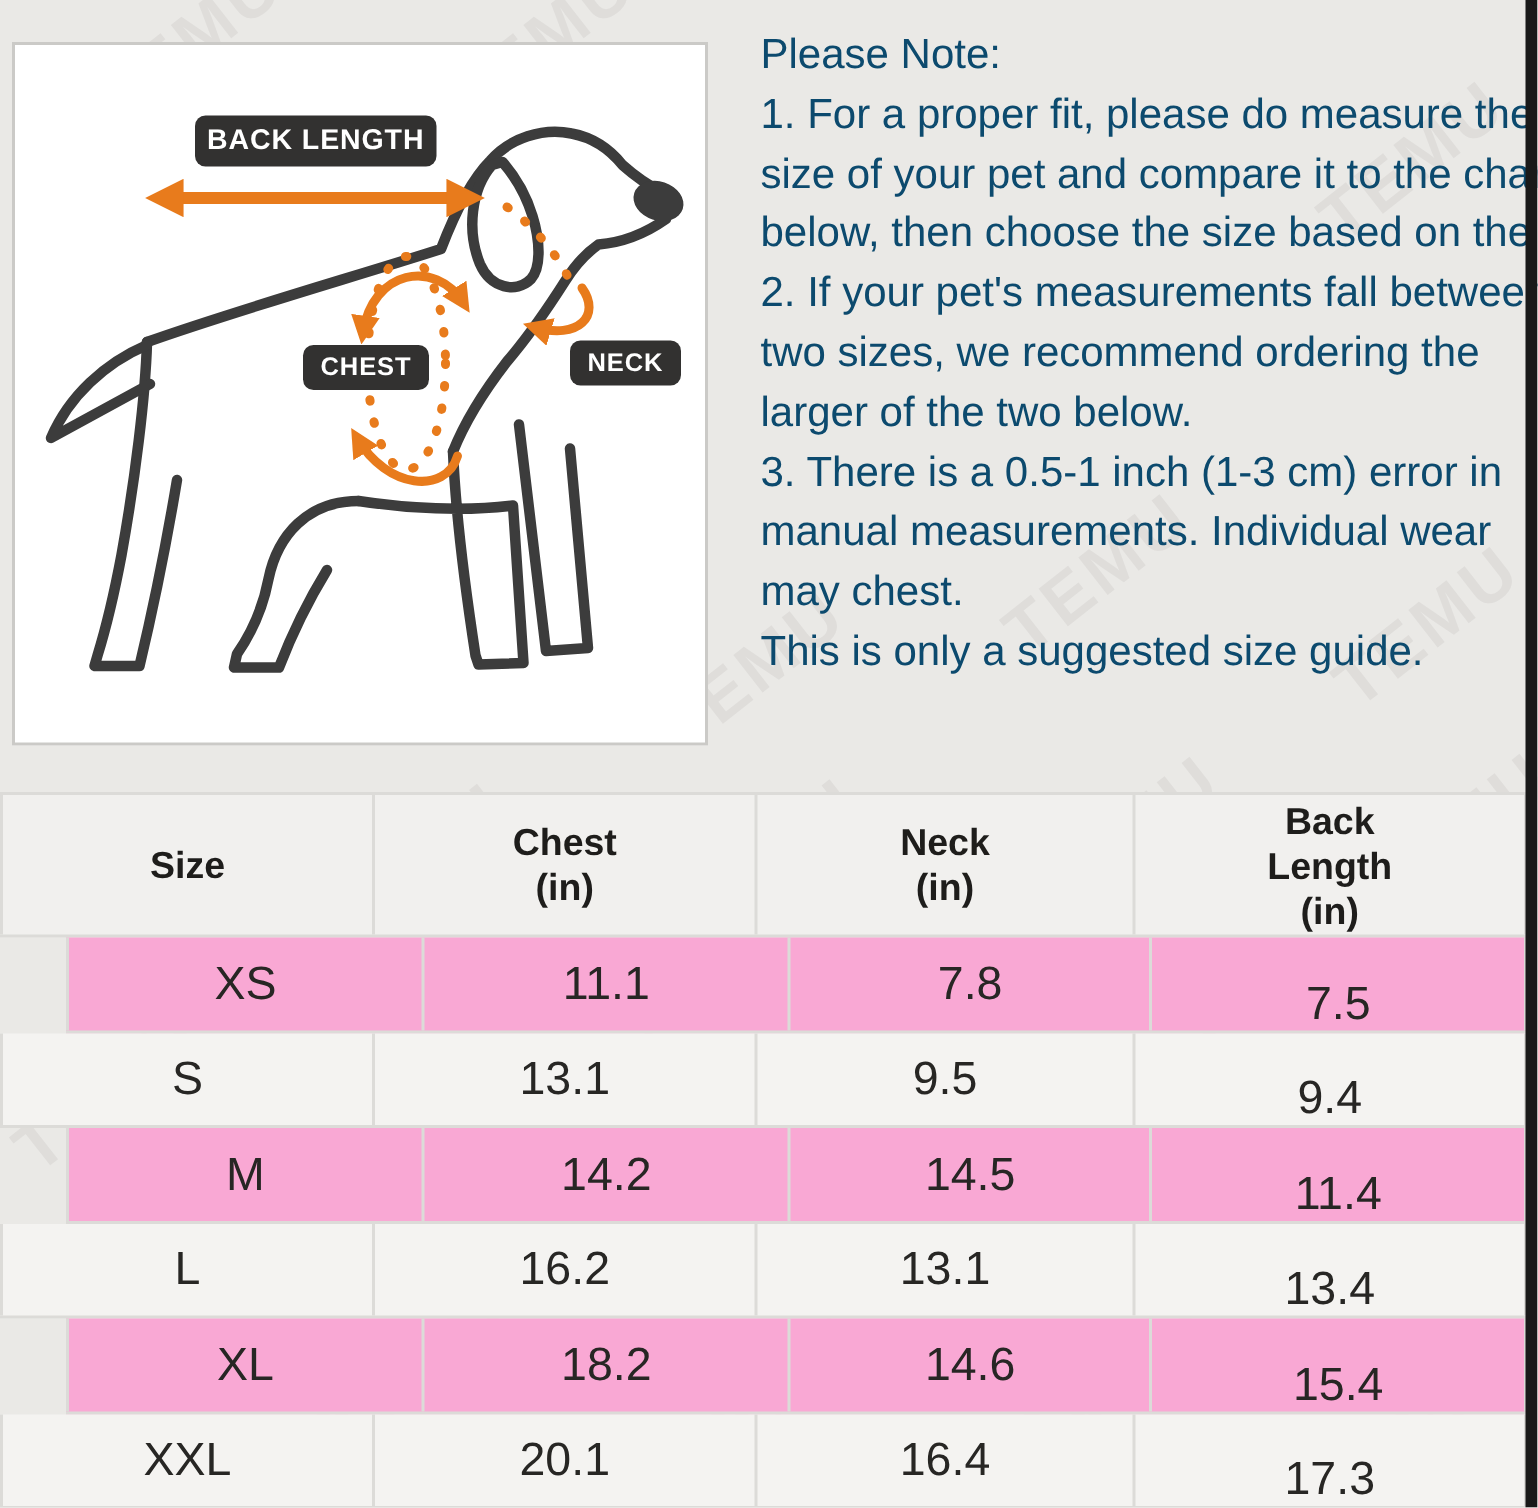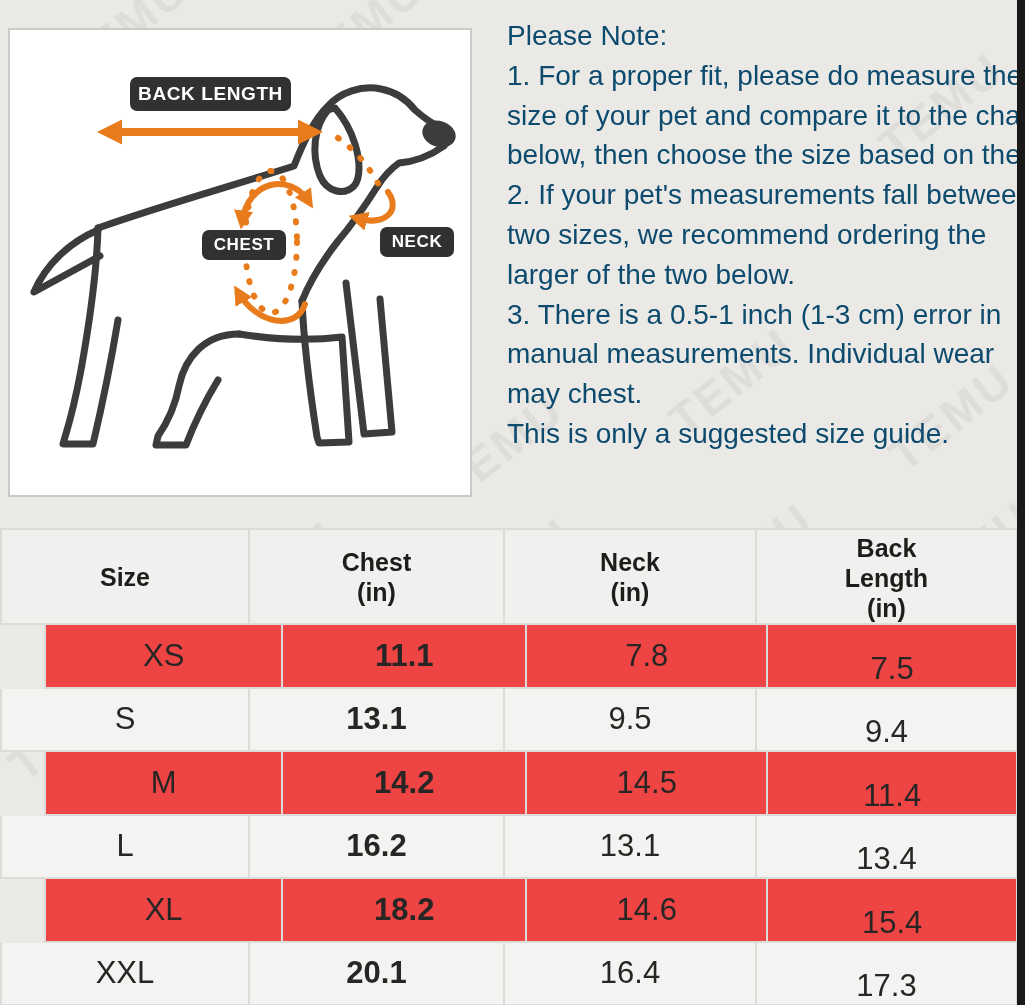--- a/index.html
+++ b/index.html
@@ -26,26 +26,26 @@
   .note{position:absolute;left:507px;top:16px;width:515px;color:#0c4a6e;
       font-size:28px;line-height:39.8px;}
   .note div{white-space:nowrap;}
 
   
   .size-table{position:absolute;left:0;top:528px;width:1018px;box-sizing:border-box;
       border-top:2px solid #dcdbd8;}
   .t-row{display:flex;height:63.5px;box-sizing:border-box;border-bottom:2px solid #dcdbd8;}
   .t-row.header{height:95px;background:#f1f0ee;}
   .t-row.shade{background:#f4f3f1;}
-  .t-row.plain{background:#ef4444;margin-left:44px;}
+  .t-row.plain{background:#f9a8d4;margin-left:44px;}
   .t-cell{box-sizing:border-box;border-right:2px solid #dcdbd8;display:flex;
       flex-direction:column;align-items:center;justify-content:center;
       color:#272624;}
   .t-cell.c0{width:250px;border-left:2px solid #dcdbd8;}
-  .t-cell.c1{width:255px;font-weight:bold;}
+  .t-cell.c1{width:255px;}
   .t-cell.c2{width:252px;}
   .t-cell.c3{width:261px;justify-content:flex-end;}
   .header .t-cell{font-weight:bold;font-size:25px;line-height:30px;color:#1e1d1b;}
   .t-row:not(.header) .t-cell{font-size:31px;}
 
   .edge-strip{position:absolute;right:0;top:0;width:8px;height:1005px;background:#191919;}
 </style>
 </head>
 <body>
 

